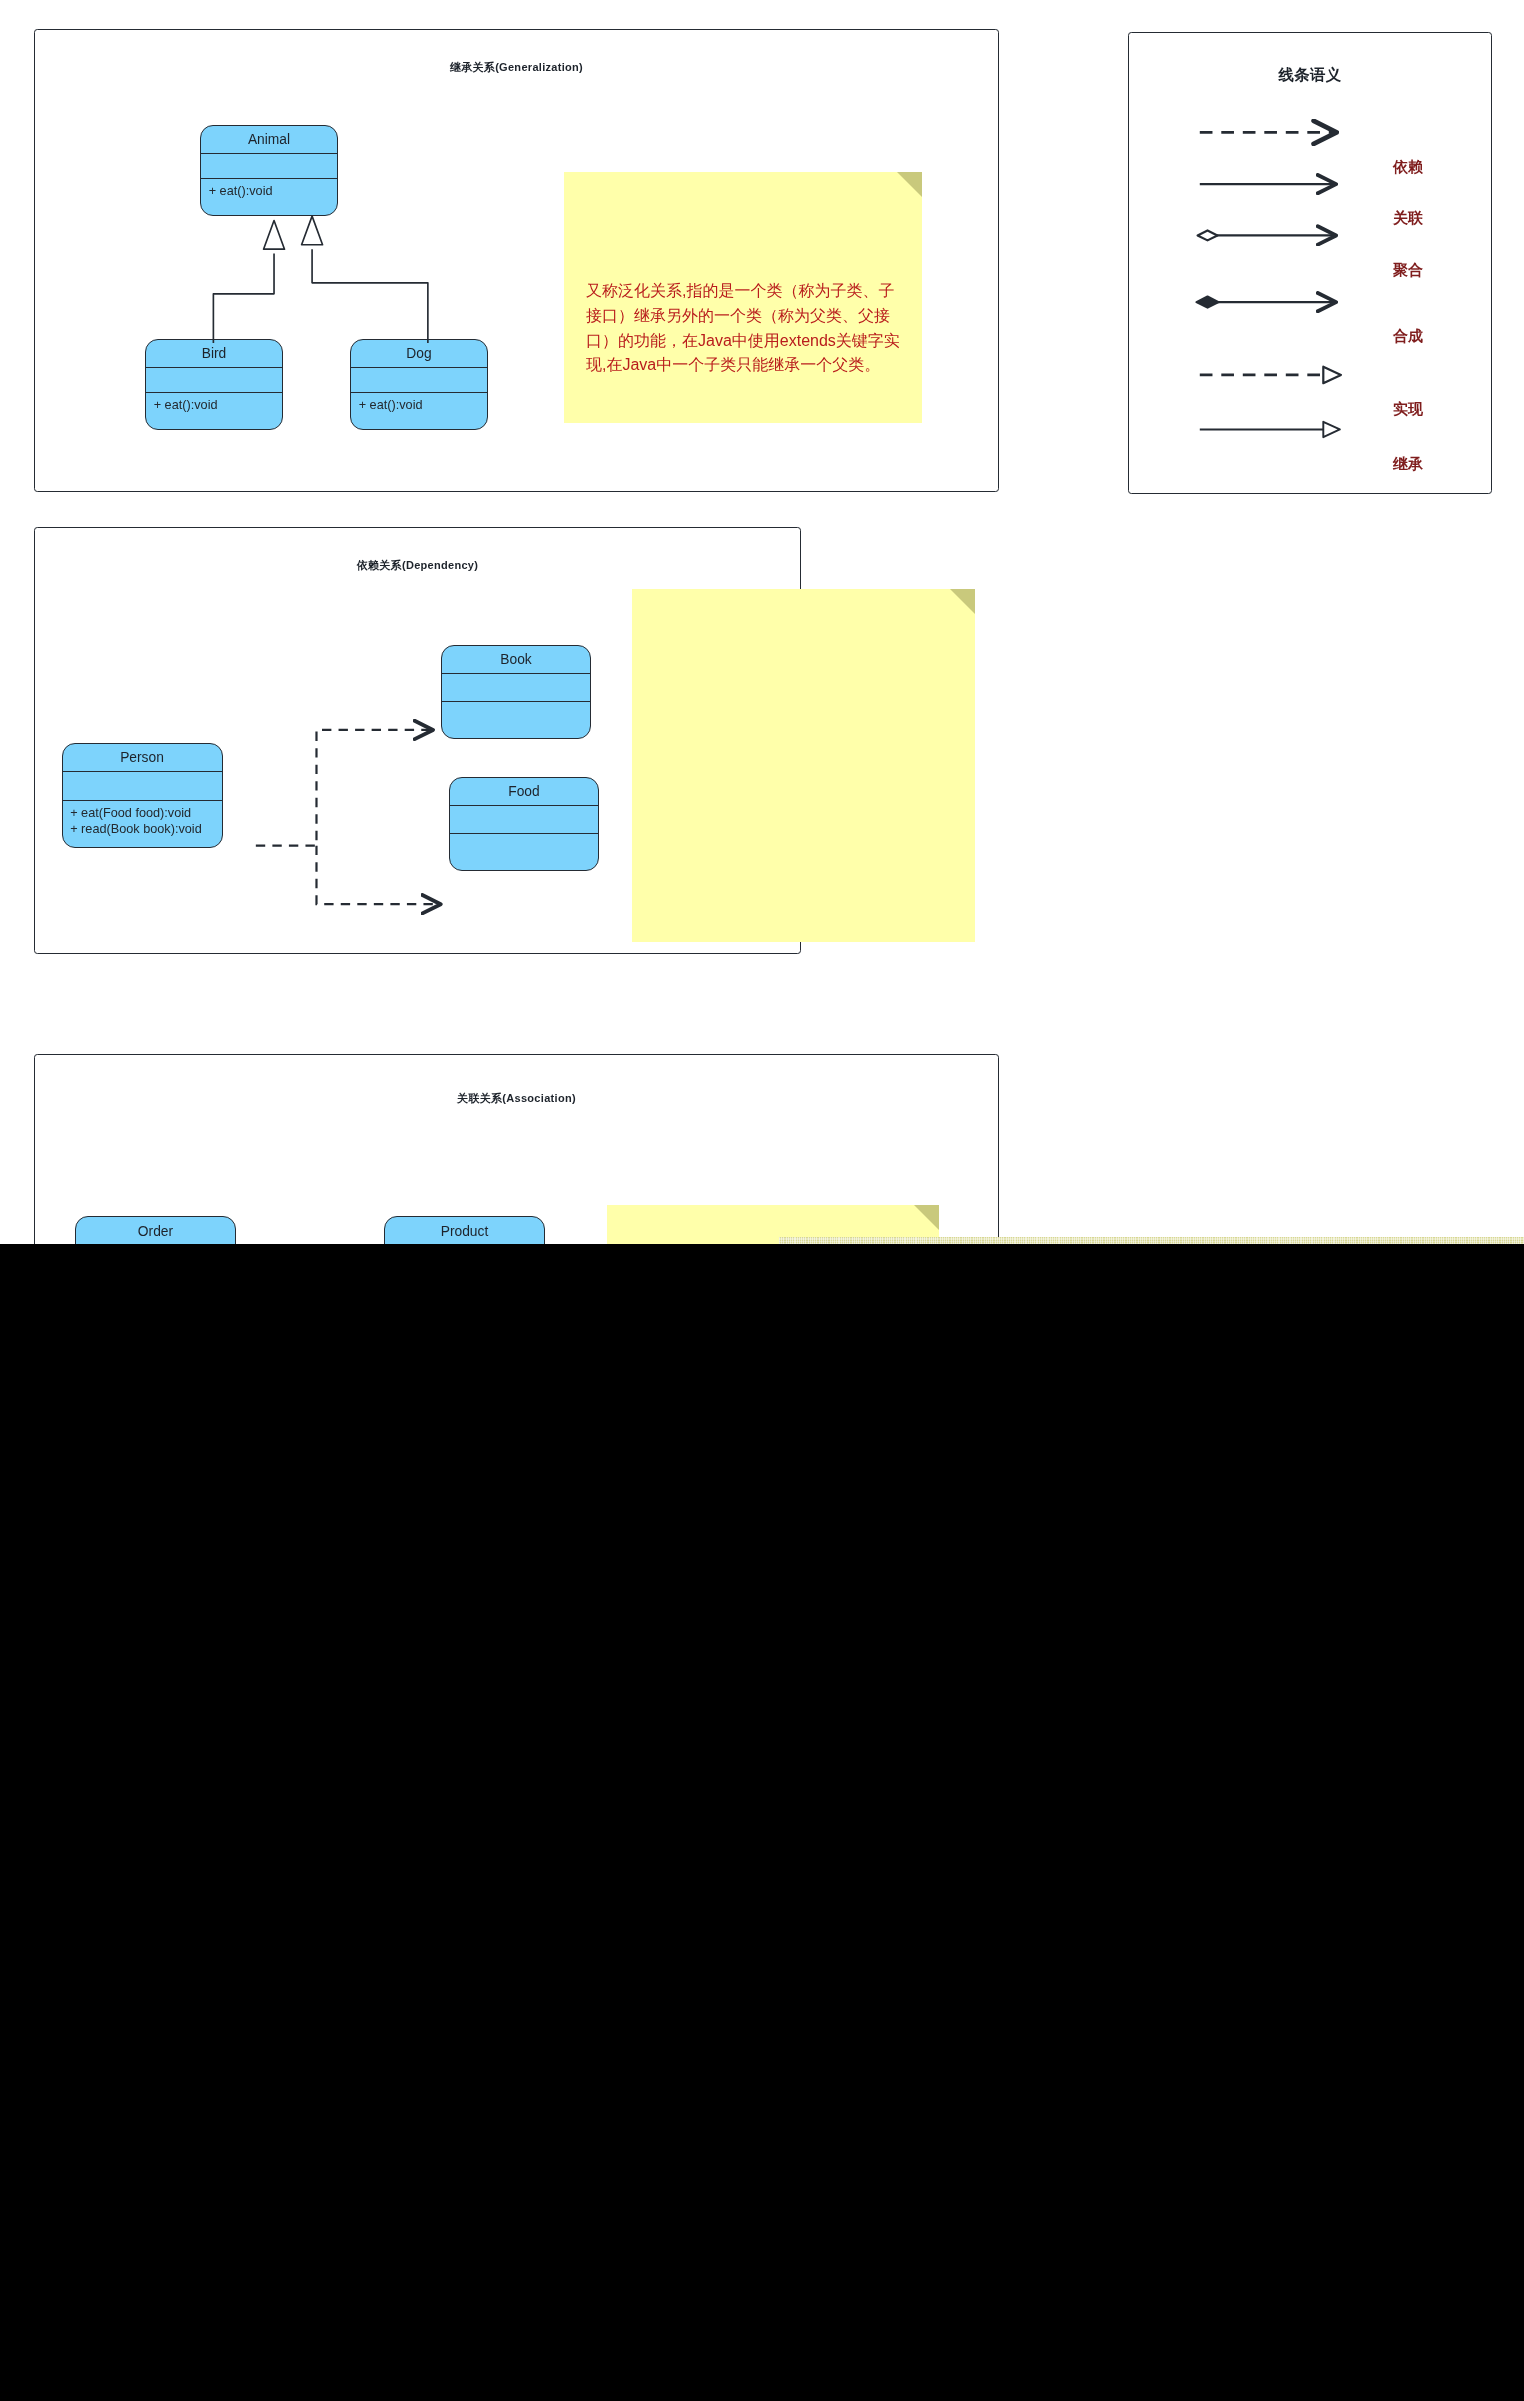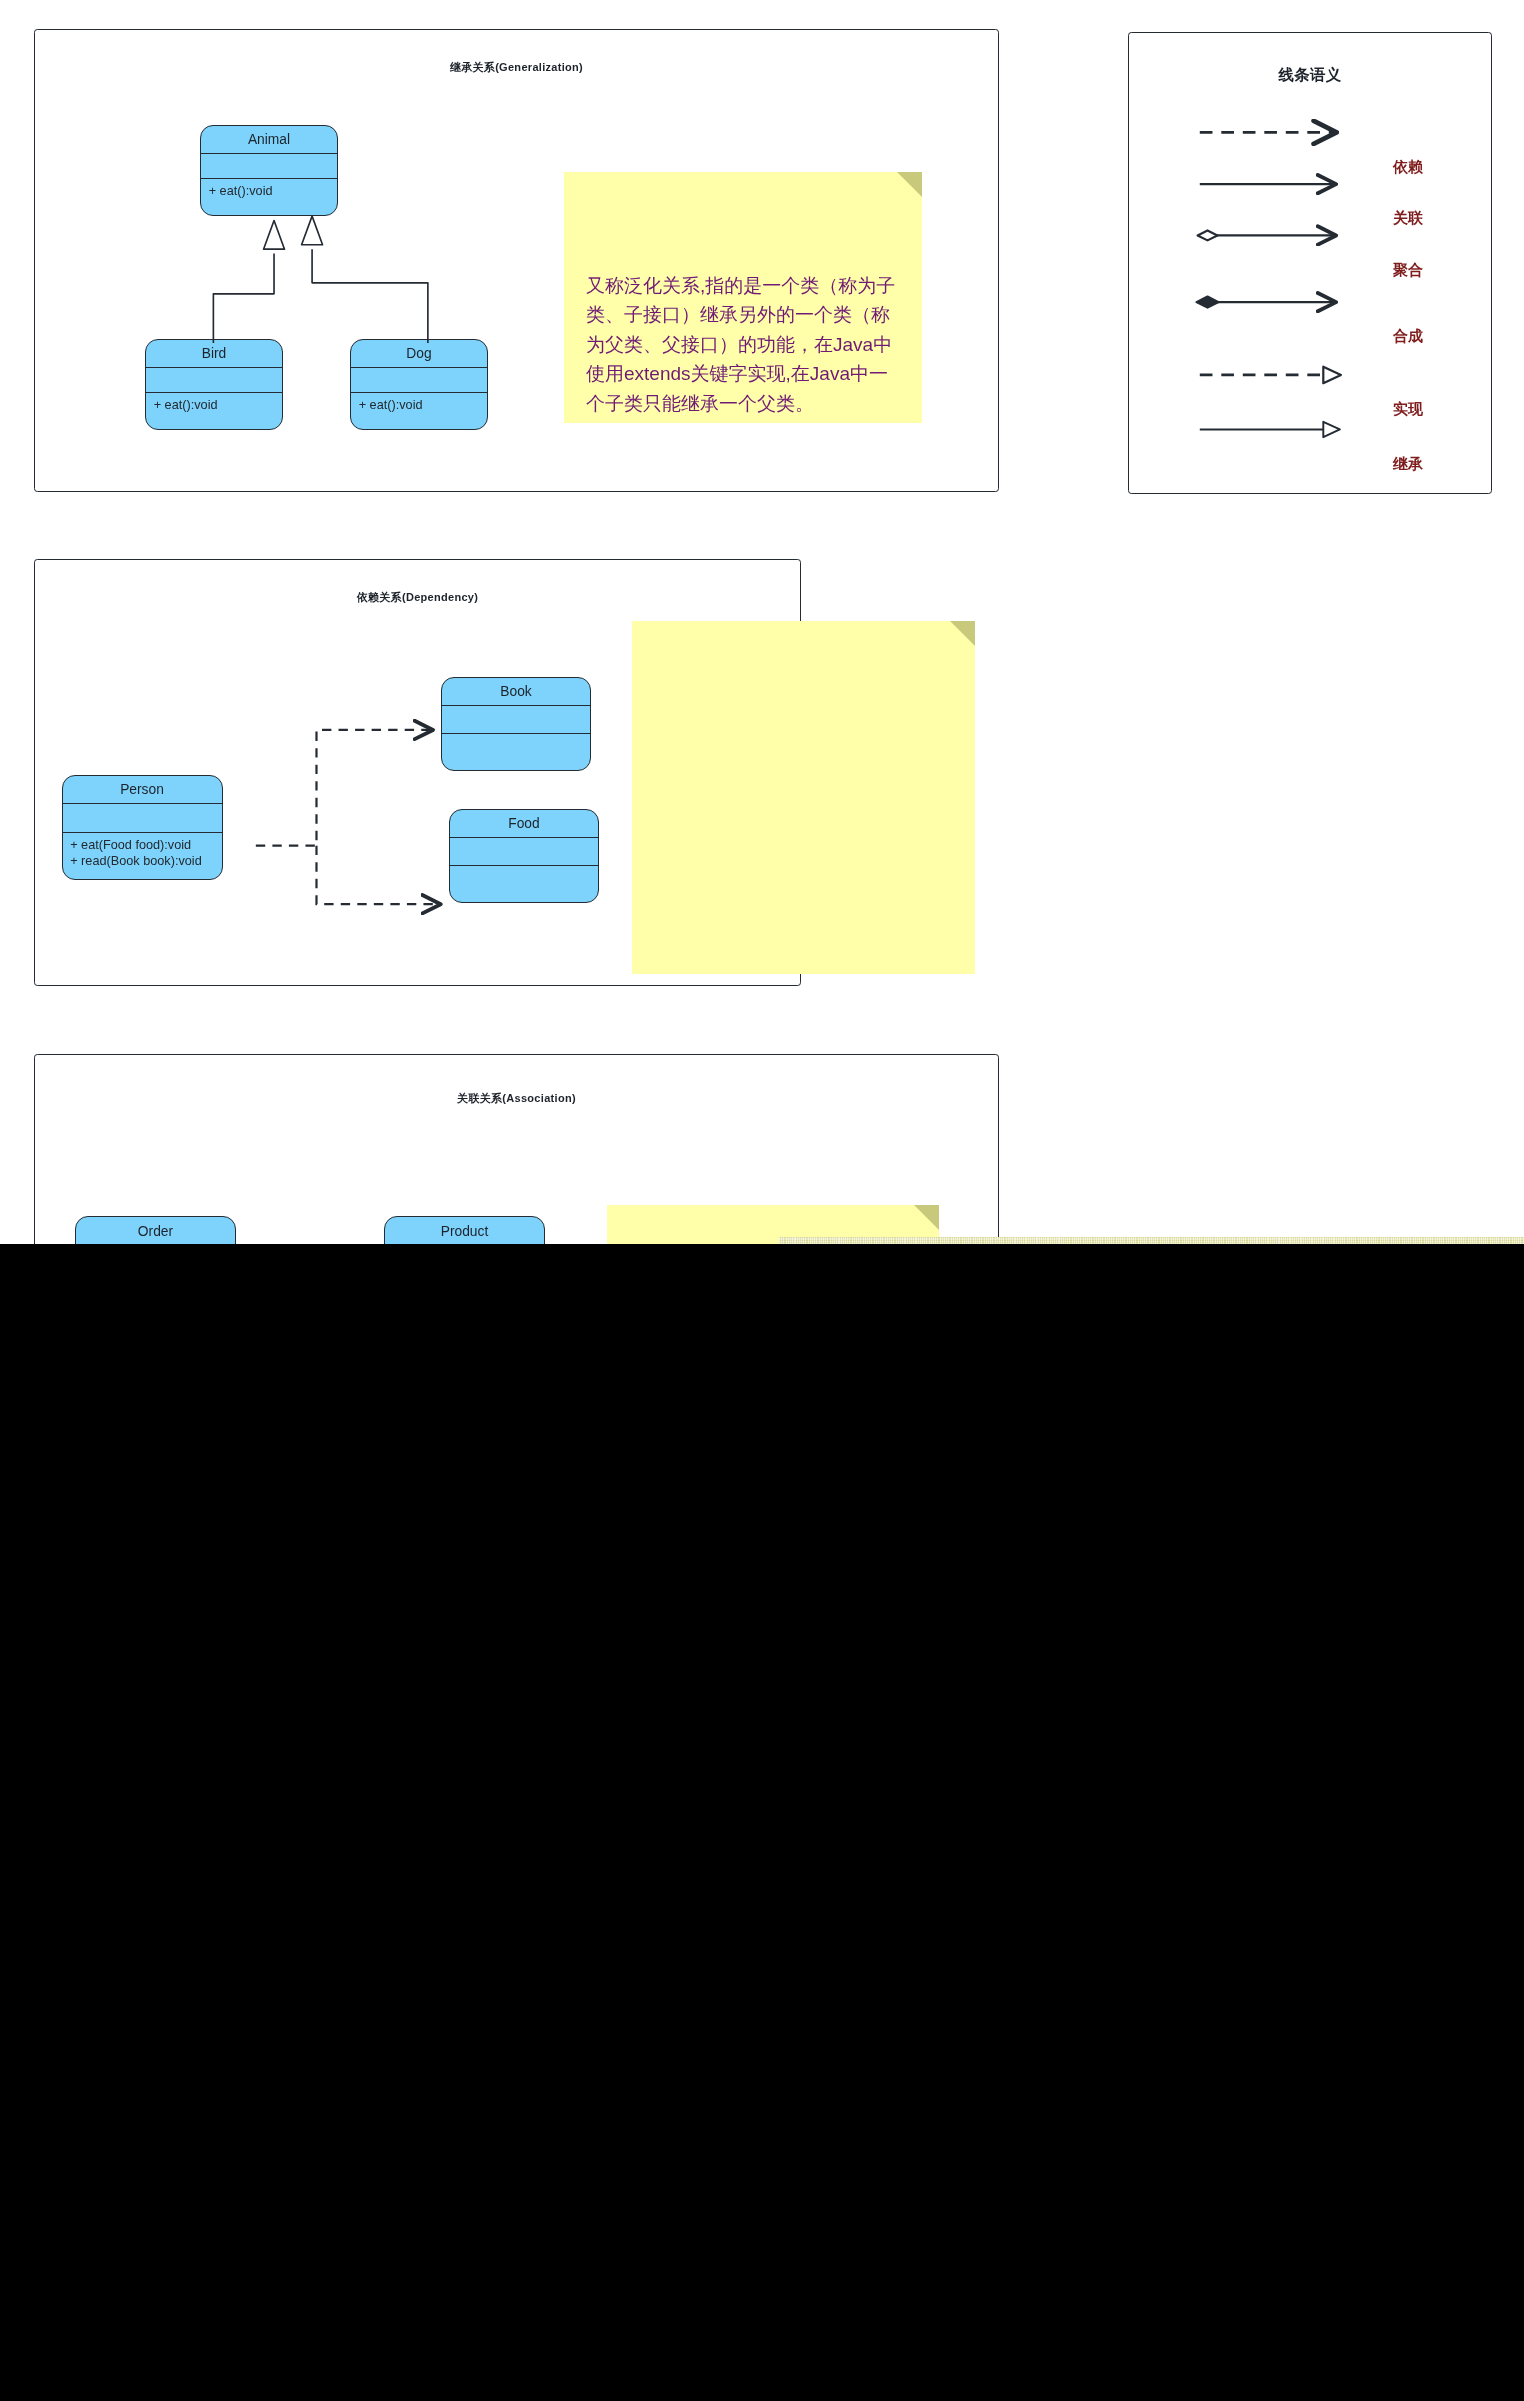--- a/index.html
+++ b/index.html
@@ -84,24 +84,25 @@
   .note-fold {
     position: absolute;
     top: 0;
     right: 0;
     width: 0; height: 0;
     border-left: 25px solid transparent;
     border-top: 25px solid #c9c97c;
   }
   .note-body {
     position: relative;
-    font-size: 19px;
+    font-size: 16px;
     line-height: 1.55;
-    color: #701a75;
+    color: #b91c1c;
     white-space: pre-wrap;
+    margin-top: 8px;
   }
 
   
   .legend-label {
     position: absolute;
     font-size: 15px;
     font-weight: bold;
     color: #7f1d1d;
     white-space: nowrap;
   }
@@ -161,21 +162,21 @@
         <div class="uml-line">+ eat():void</div>
       </div>
     </div>
 
     <div class="note" style="left:529px; top:142px; width:358px; height:251px;">
       <div class="note-fold"></div>
       <div class="note-body" style="padding:99px 22px 0 22px;">又称泛化关系,指的是一个类（称为子类、子接口）继承另外的一个类（称为父类、父接口）的功能，在Java中使用extends关键字实现,在Java中一个子类只能继承一个父类。</div>
     </div>
   </div>
 
-  <div class="panel" style="left:34px; top:559px; width:767px; height:427px;">
+  <div class="panel" style="left:34px; top:527px; width:767px; height:427px;">
     <div class="panel-title" style="top:30px;">依赖关系(Dependency)</div>
 
     <div class="uml-class" style="left:26.5px; top:215px; width:161px; height:105px;">
       <div class="uml-name" style="height:26.5px;">Person</div>
       <div class="uml-attrs" style="height:29px;"></div>
       <div class="uml-ops" style="height:48px;">
         <div class="uml-line">+ eat(Food food):void</div>
         <div class="uml-line">+ read(Book book):void</div>
       </div>
     </div>

